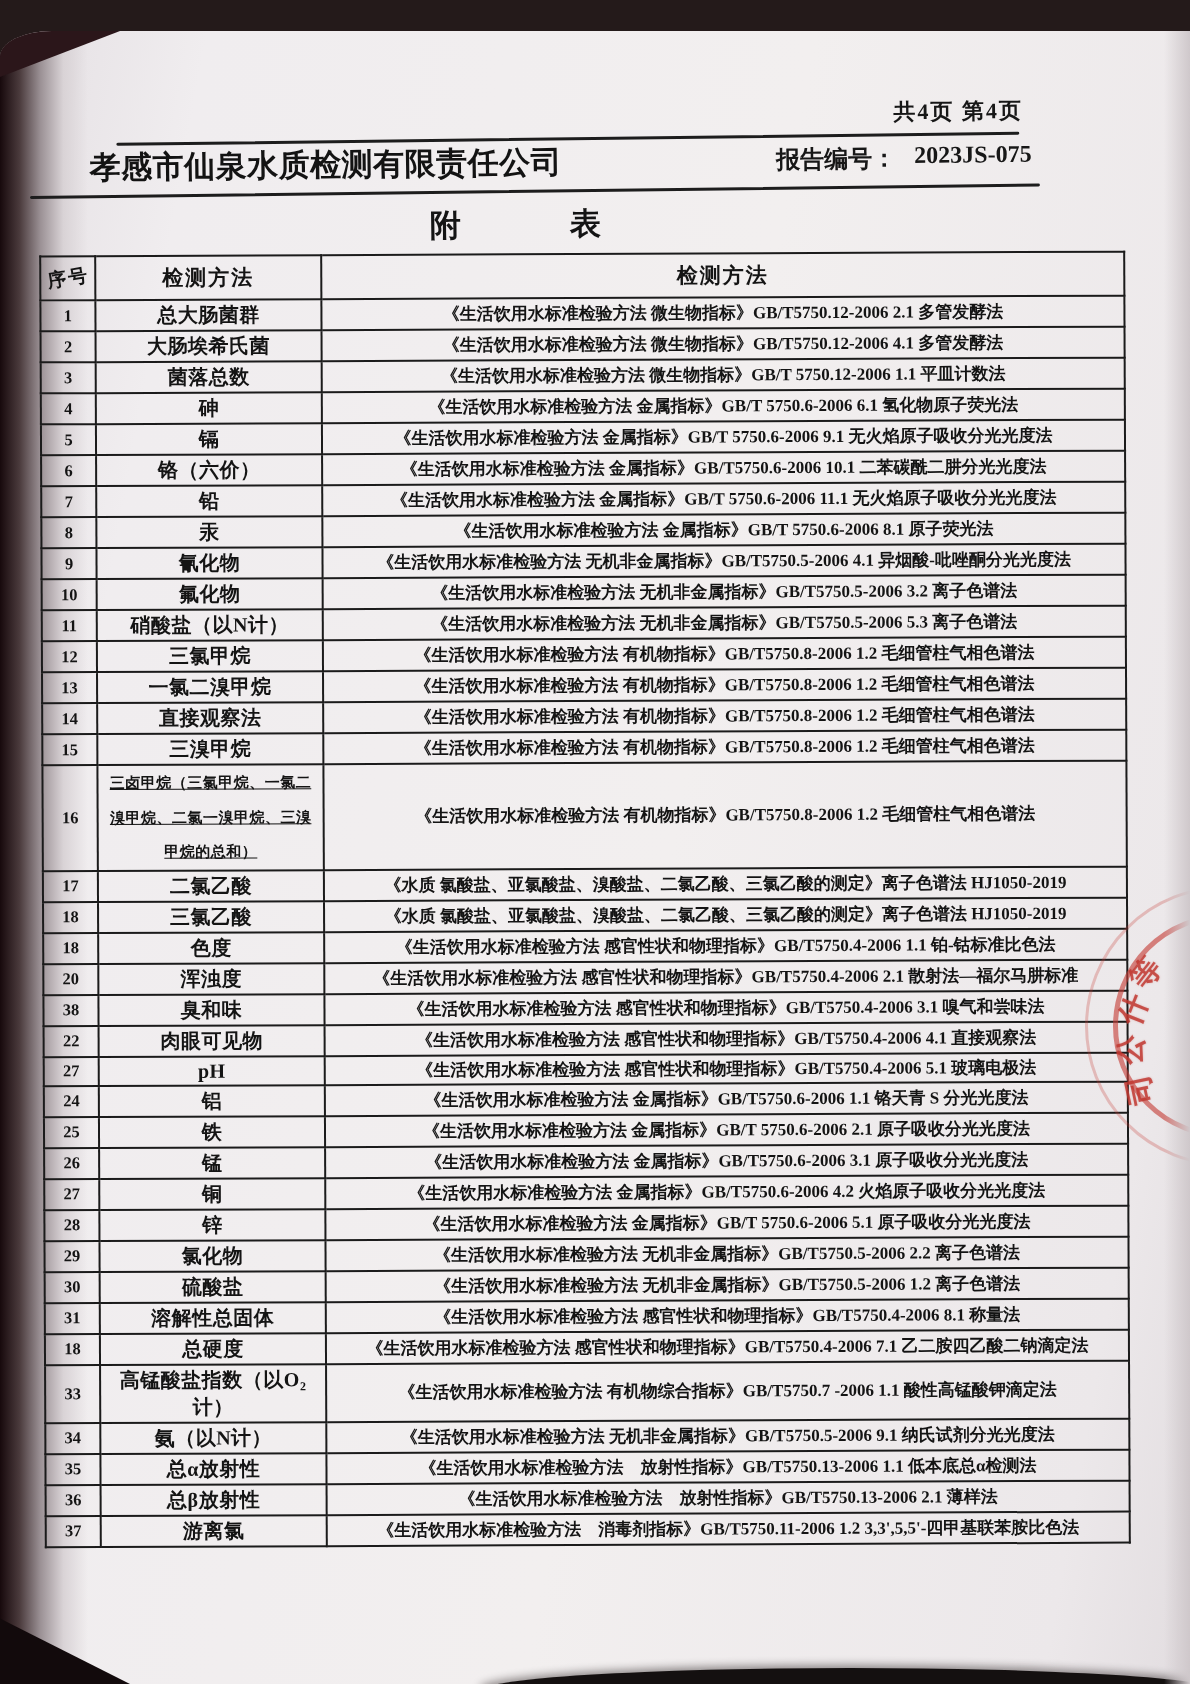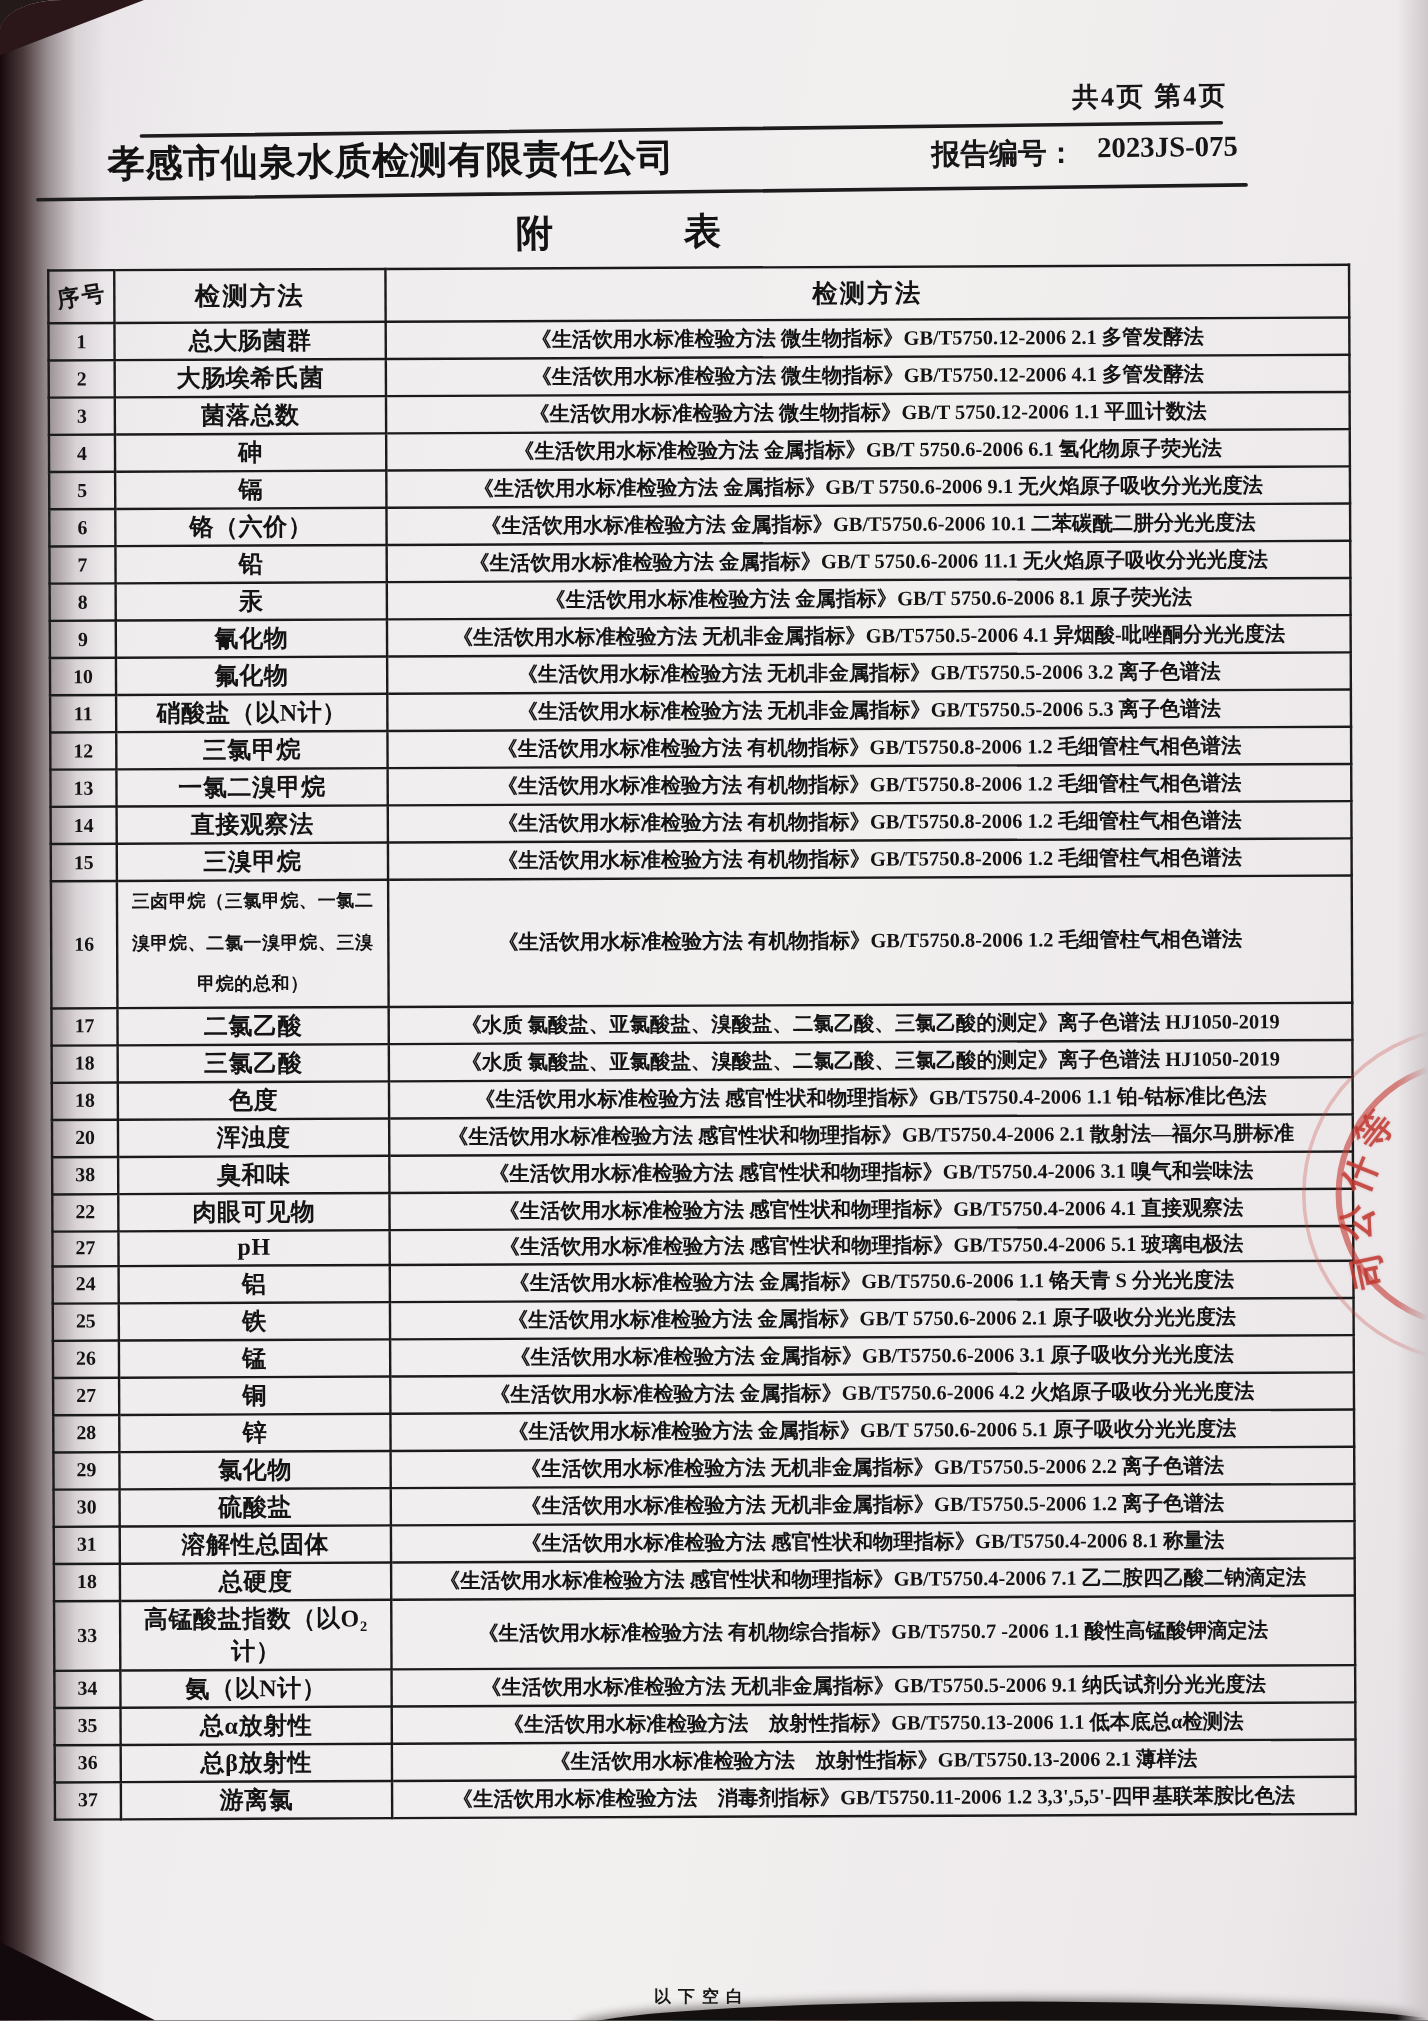--- a/index.html
+++ b/index.html
@@ -8,20 +8,21 @@
     background: #241a1a;
     font-family: "Liberation Serif", "DejaVu Serif", serif;
     position: relative;
   }
   
   .sheet {
     position: absolute; inset: 0;
     background: linear-gradient(100deg, #d8d2d6 0%, #e9e5e8 6%, #f0edef 14%, #f2efef 55%, #ece8ea 90%, #e2dde0 100%);
     border-radius: 52px 0 0 0 / 26px 0 0 0;
     overflow: hidden;
+    margin-top: 31px;
   }
   .spine-shadow {
     position: absolute; left: 0; top: 0; bottom: 0; width: 88px;
     background: linear-gradient(90deg, #17090c 0%, #4a3a3c 22%, #9b9195 46%, #d9d3d6 72%, rgba(242,239,239,0) 100%);
   }
   .corner-dark-topleft {
     position: absolute; left: 0; top: 0; width: 120px; height: 46px;
     background: #2b161a;
     clip-path: polygon(0 0, 100% 0, 0 100%);
   }
@@ -80,21 +81,21 @@
   }
   th .slanted { display: inline-block; transform: rotate(-9deg); font-size: 19px; }
   td {
     height: 29px; text-align: center; vertical-align: middle;
     font-weight: bold; padding: 1px 5px;
   }
   td:nth-child(1) { font-size: 16.5px; }
   td:nth-child(2) { font-size: 20px; letter-spacing: 0.5px; }
   td:nth-child(3) { font-size: 17px; }
   tr.tall td { height: 94px; }
-  tr.tall td:nth-child(2) { font-size: 15px; line-height: 2.3; padding: 0 8px; }
+  tr.tall td:nth-child(2) { font-size: 15px; line-height: 2.3; padding: 0 8px; text-decoration: underline; }
 
   .footer-note {
     position: absolute; top: 1655px; left: 42px; width: 1086px;
     text-align: center; font-size: 14px; font-weight: bold;
     color: #1a1a1a; letter-spacing: 6px;
   }
 
   
   .stamp { position: absolute; pointer-events: none; }
   .stamp-ring {

